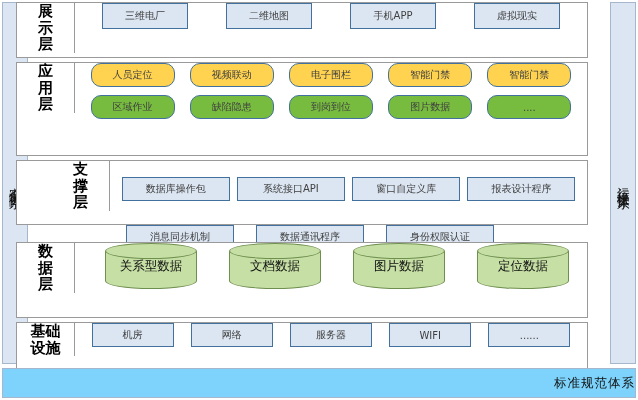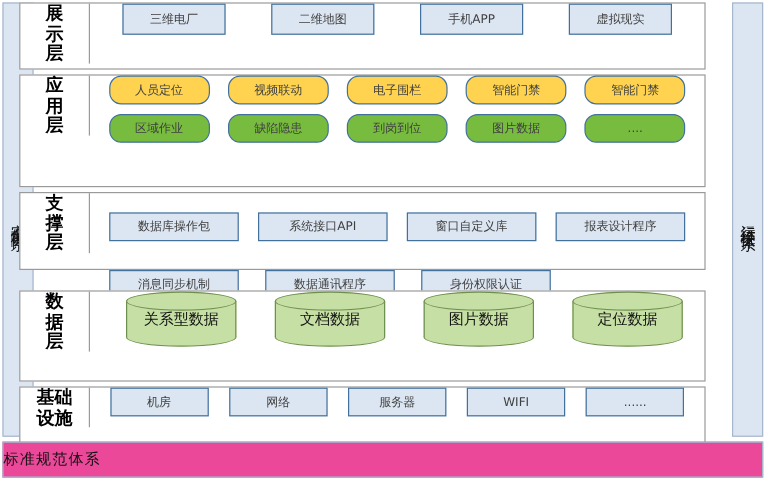--- a/index.html
+++ b/index.html
@@ -45,26 +45,26 @@
     white-space: nowrap;
   }
 
   
   .bottom-bar {
     position: absolute;
     left: 2px;
     top: 368px;
     width: 634px;
     height: 30px;
-    background: #ec4899;
+    background: #7dd3fc;
     border: 1px solid #a6b6cc;
     box-sizing: border-box;
     display: flex;
     align-items: center;
-    justify-content: flex-start;
+    justify-content: flex-end;
     font-size: 12.5px;
     letter-spacing: 1px;
     color: #111111;
   }
 
   
   .layer {
     position: absolute;
     left: 16px;
     width: 572px;
@@ -240,21 +240,21 @@
       <div class="row">
         <div class="chip chip-green">区域作业</div>
         <div class="chip chip-green">缺陷隐患</div>
         <div class="chip chip-green">到岗到位</div>
         <div class="chip chip-green">图片数据</div>
         <div class="chip chip-green">....</div>
       </div>
     </div>
   </div>
 
-  <div class="layer l-support" id="layer-support" style="top:160px; height:65px;">
+  <div class="layer l-support" id="layer-support" style="top:160px; height:65px;padding-left:35px;">
     <div class="layer-label label-v">
       <span>支撑层</span>
     </div>
     <div class="layer-body">
       <div class="row">
         <div class="chip chip-blue">数据库操作包</div>
         <div class="chip chip-blue">系统接口API</div>
         <div class="chip chip-blue">窗口自定义库</div>
         <div class="chip chip-blue">报表设计程序</div>
       </div>

